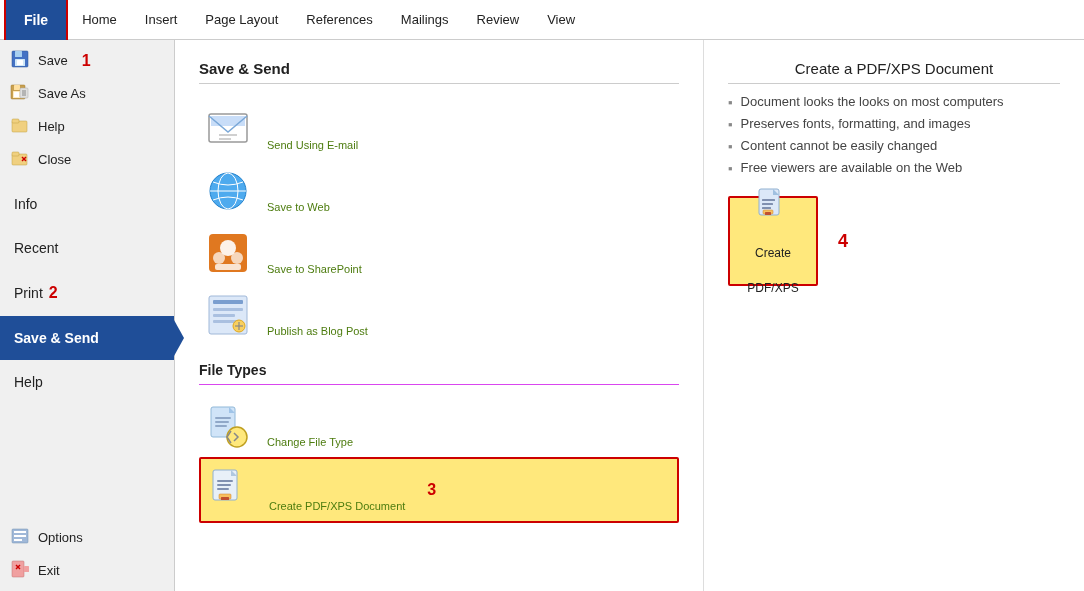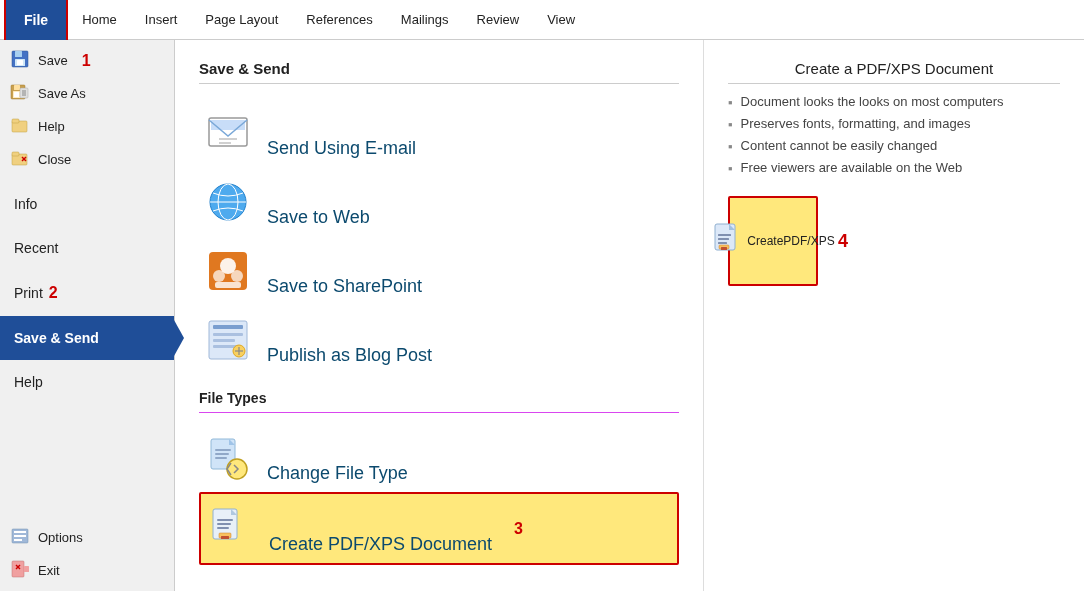--- a/index.html
+++ b/index.html
@@ -118,22 +118,22 @@
     }
     .send-item .item-icon {
       width: 46px;
       height: 46px;
       flex-shrink: 0;
       display: flex;
       align-items: center;
       justify-content: center;
     }
     .send-item .item-label {
-      font-size: 18px;
-      color: #0c4a6e;
+      font-size: 11px;
+      color: #4d7c0f;
       margin-top: 32px;
     }
 
     .section-title {
       font-size: 14px;
       font-weight: bold;
       color: #222;
       margin: 16px 0 10px 0;
       padding-bottom: 6px;
       border-bottom: 1px solid #d946ef;
@@ -180,29 +180,30 @@
     .bullet-list li::before {
       content: '▪';
       color: #888;
       flex-shrink: 0;
       margin-top: 1px;
     }
 
     
     .create-pdf-btn {
       display: inline-flex;
+      flex-direction: column;
       align-items: center;
       justify-content: center;
       background: #ffe87c;
       border: 2px solid #c00;
       width: 90px;
       height: 90px;
       cursor: pointer;
       border-radius: 2px;
-      gap: 0;
+      gap: 20px;
     }
     .create-pdf-btn .btn-label {
       font-size: 12px;
       color: #222;
       text-align: center;
       line-height: 1.2;
     }
 
     
     .num-badge {

